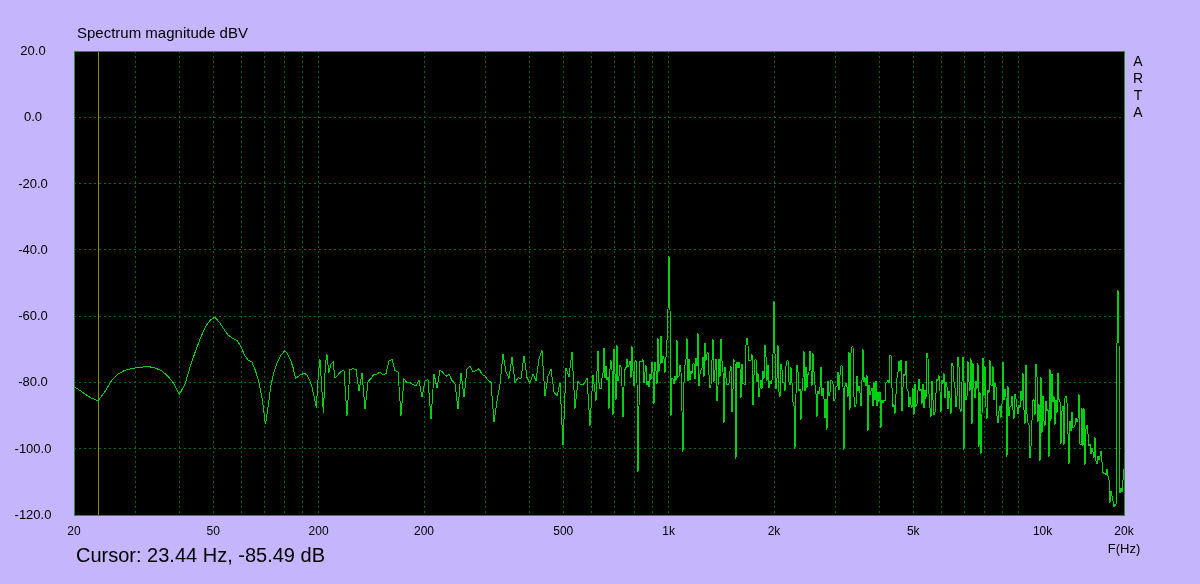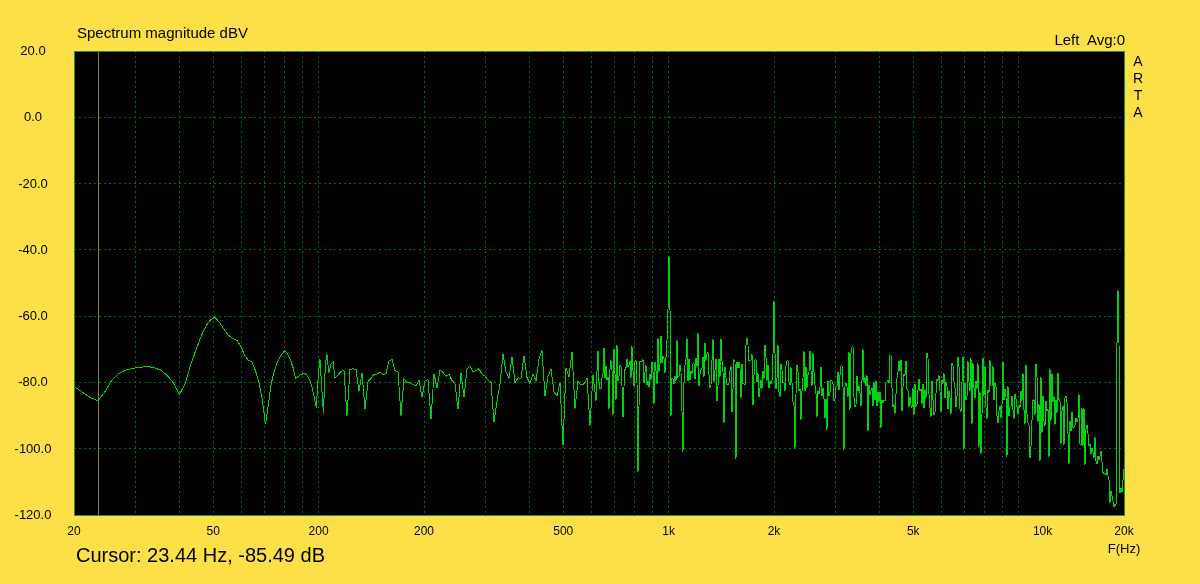--- a/index.html
+++ b/index.html
@@ -1,34 +1,33 @@
 <!DOCTYPE html>
 <html><head>
 <meta charset="utf-8">
 <style>
   html,body{margin:0;padding:0;background:#f2f2f2;}
-  .stage{position:relative;width:1200px;height:584px;background:#fde047;
+  .stage{position:relative;width:1200px;height:584px;background:#c4b5fd;
          font-family:"Liberation Sans",sans-serif;color:#000;overflow:hidden;}
   .title{position:absolute;left:77px;top:24px;font-size:15px;}
   .avg{position:absolute;top:31px;left:0;width:1125px;text-align:right;font-size:15px;white-space:pre;}
   .arta{position:absolute;left:1131px;top:53px;font-size:14px;line-height:17px;text-align:center;width:14px;}
   .arta span{display:block;}
   svg#plot{position:absolute;left:0;top:0;}
   .ylab{position:absolute;width:66px;text-align:center;font-size:13px;}
   .xlab{position:absolute;top:524px;font-size:12px;transform:translateX(-50%);white-space:nowrap;}
   .funit{position:absolute;top:541px;left:1114px;transform:translateX(-50%);font-size:13px;padding-left:20px;}
   .cursor-text{position:absolute;left:76px;top:544px;font-size:20px;white-space:pre;}
   .stats-text{position:absolute;left:74px;top:564px;font-size:14px;white-space:pre;}
 </style>
 </head>
 <body>
 
 <div class="stage">
   <div class="title">Spectrum magnitude dBV</div>
-  <div class="avg">Left  Avg:0</div>
   <div class="arta">
     <span>A</span>
     <span>R</span>
     <span>T</span>
     <span>A</span>
   </div>
   <svg id="plot" width="1200" height="584">
       <rect x="74" y="51" width="1050" height="464" fill="#000000"></rect>
       <g stroke="#006e14" stroke-width="1" stroke-dasharray="2 3" shape-rendering="crispEdges">
         <line x1="135.6" x2="135.6" y1="51" y2="515"></line>

